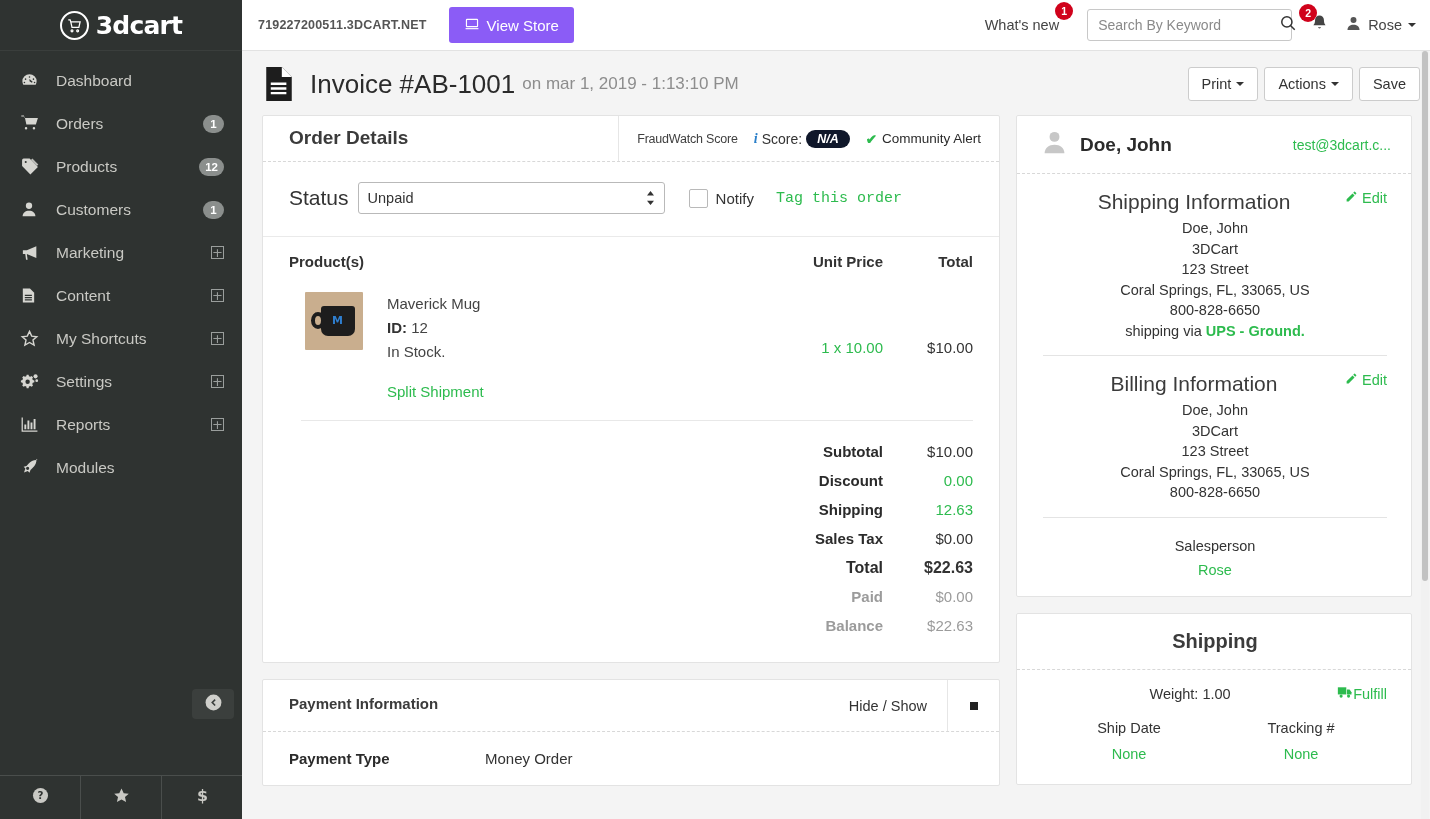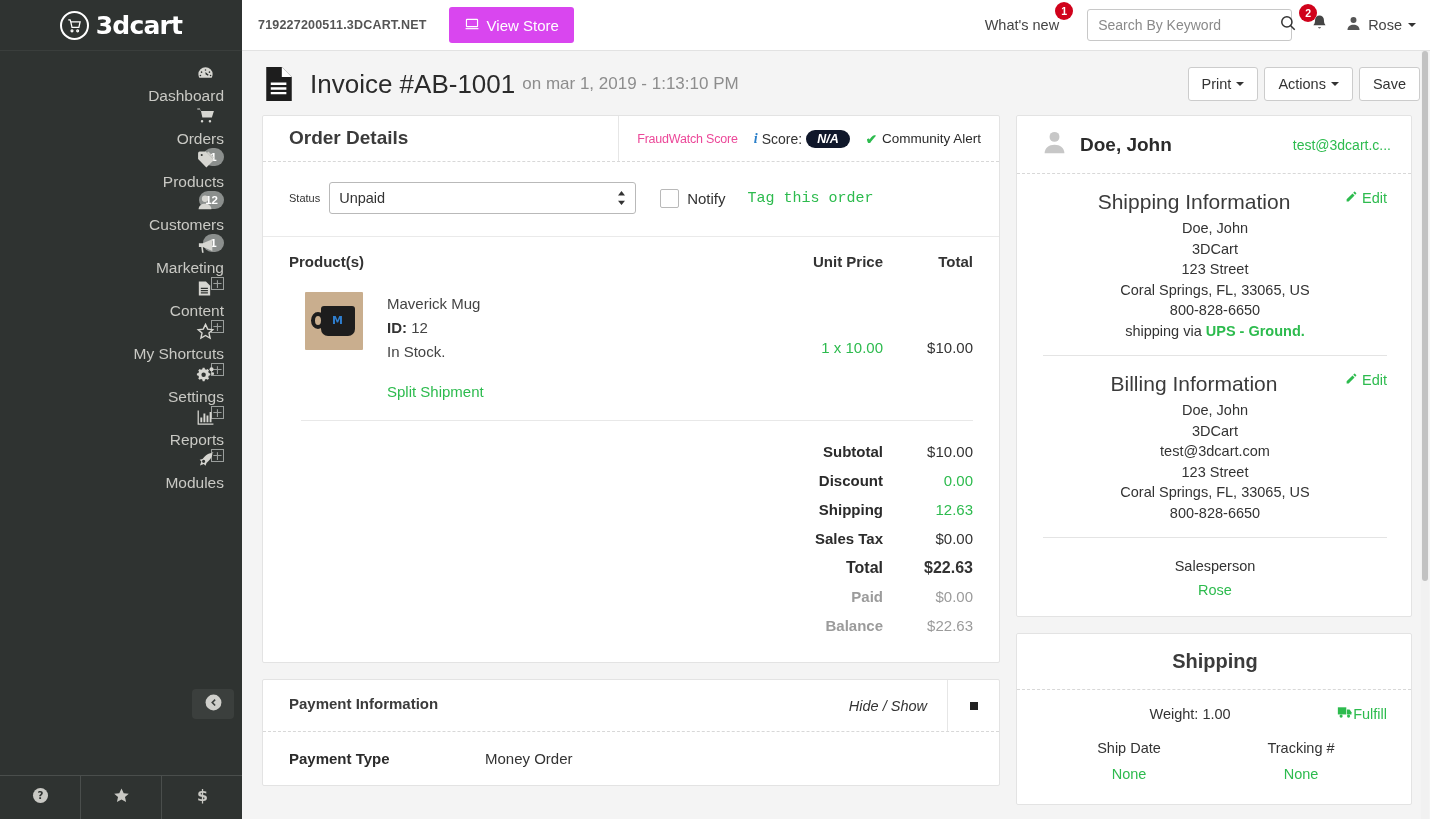--- a/index.html
+++ b/index.html
@@ -27,24 +27,24 @@
   .cart-circle {
     width: 29px; height: 29px; border-radius: 50%;
     border: 2px solid #fff; display: flex; align-items: center; justify-content: center;
   }
   .brand-word {
     color: #fff; font-size: 25px; font-weight: bold; letter-spacing: -0.8px;
     font-family: "DejaVu Sans", sans-serif;
   }
   .nav { padding-top: 8px; flex: 1 1 auto; }
   .nav-item {
-    display: flex; align-items: flex-end;
+    display: flex; align-items: center;
     height: 43px; padding: 0 18px 0 20px;
     color: #c9c9c4; font-size: 15.5px;
-    cursor: pointer; position: relative; flex-direction: column;
+    cursor: pointer; position: relative;
   }
   .nav-ico {
     width: 28px; flex: 0 0 28px; display: flex; align-items: center;
     color: #d6d6d1;
   }
   .nav-label { flex: 1 1 auto; padding-left: 8px; white-space: nowrap; }
   .nav-badge {
     background: #8b8f8d; color: #fff; font-size: 11.5px; font-weight: bold;
     border-radius: 9px; min-width: 21px; height: 18px; line-height: 18px;
     text-align: center; padding: 0 6px;
@@ -72,21 +72,21 @@
 
   
   .main { flex: 1 1 auto; height: 819px; display: flex; flex-direction: column; background: #f4f4f4; }
 
   .topbar {
     height: 51px; background: #fff; border-bottom: 1px solid #e2e2e2;
     display: flex; align-items: center; padding: 0 14px 0 16px; flex: 0 0 51px;
   }
   .store-url { font-size: 12.5px; font-weight: bold; color: #555; letter-spacing: 0.2px; }
   .view-store {
-    margin-left: 22px; background: #d946ef; color: #fff;
+    margin-left: 22px; background: #8b5cf6; color: #fff;
     border: none; border-radius: 3px; height: 36px; padding: 0 15px;
     font-size: 15px; font-family: "Liberation Sans", sans-serif;
     display: flex; align-items: center; gap: 7px; cursor: pointer;
   }
   .top-right { margin-left: auto; display: flex; align-items: center; gap: 0; }
   .whats-new {
     font-size: 14.5px; color: #444; cursor: pointer; position: relative;
     padding-right: 8px;
   }
   .badge-red {
@@ -147,35 +147,35 @@
     border-bottom: 1px dashed #d8d8d8;
   }
   .card-title {
     font-size: 19px; font-weight: bold; color: #3b3b3b;
     padding: 11px 0 11px 26px; flex: 1 1 auto;
   }
   .fraud-box {
     display: flex; align-items: center; gap: 16px;
     border-left: 1px solid #e6e6e6; padding: 0 18px; font-size: 13.5px;
   }
-  .fraud-brand { color: #ec4899; font-size: 12.5px; letter-spacing: -0.2px; display:flex; align-items:center; }
+  .fraud-brand { color: #404040; font-size: 12.5px; letter-spacing: -0.2px; display:flex; align-items:center; }
   .score-label { color: #333; font-size: 14px; display: flex; align-items: center; gap: 4px; }
   .i-blue { color: #2a7fc9; font-weight: bold; font-style: italic; font-family: "Liberation Serif", serif; }
   .pill-na {
     background: #0f172a; color: #fff; font-size: 12.5px; font-weight: bold;
     border-radius: 10px; padding: 2px 11px; font-style: italic;
   }
   .community { color: #2b2b2b; font-size: 13.5px; display: flex; align-items: center; gap: 5px; }
   .chk-green { color: #2dbb4e; font-weight: bold; }
 
   .status-row {
     display: flex; align-items: center; padding: 20px 26px 22px 26px;
     border-bottom: 1px solid #eaeaea;
   }
-  .status-label { font-size: 11px; color: #333; margin-right: 9px; }
+  .status-label { font-size: 21px; color: #333; margin-right: 9px; }
   .select-wrap { position: relative; }
   .select-wrap select {
     width: 307px; height: 32px; border: 1px solid #b9b9b9; border-radius: 3px;
     font-size: 14.5px; padding: 0 26px 0 9px; color: #333; background: #fff;
     font-family: "Liberation Sans", sans-serif;
     -webkit-appearance: none; appearance: none; outline: none; cursor: pointer;
   }
   .sel-arrows {
     position: absolute; right: 10px; top: 50%; transform: translateY(-50%);
     pointer-events: none; display: flex; flex-direction: column; gap: 2px;
@@ -225,21 +225,21 @@
   .totals { padding: 16px 26px 22px 26px; }
   .tot-row { display: flex; justify-content: flex-end; font-size: 15px; line-height: 29px; }
   .tot-lbl { width: 130px; text-align: right; font-weight: bold; color: #2b2b2b; }
   .tot-val { width: 90px; text-align: right; color: #333; }
   .tot-row.green .tot-val { color: #2dbb4e; }
   .tot-row.big .tot-lbl, .tot-row.big .tot-val { font-weight: bold; font-size: 16px; }
   .tot-row.muted .tot-lbl, .tot-row.muted .tot-val { color: #9b9b9b; }
 
   .pay-head { display: flex; align-items: stretch; min-height: 52px; border-bottom: 1px dashed #d8d8d8; }
   .pay-title { font-size: 15px; font-weight: bold; color: #3b3b3b; padding: 15px 0 15px 26px; flex: 1 1 auto; }
-  .hide-show { font-size: 14.5px; color: #333; display: flex; align-items: center; padding-right: 20px; cursor: pointer; font-style: italic; }
+  .hide-show { font-size: 14.5px; color: #333; display: flex; align-items: center; padding-right: 20px; cursor: pointer; }
   .minus-btn {
     border-left: 1px solid #e6e6e6; width: 52px; display: flex;
     align-items: center; justify-content: center; cursor: pointer;
   }
   .minus-glyph { width: 8px; height: 8px; background: #222; }
   .pay-body { padding: 18px 26px; display: flex; font-size: 15px; }
   .pay-key { font-weight: bold; color: #2b2b2b; width: 196px; }
   .pay-val { color: #333; }
 
   
@@ -679,21 +679,20 @@
                   <svg width="13" height="13" viewBox="0 0 24 24" fill="#2dbb4e">
                       <path d="M3 17.3V21h3.7L17.6 10.1l-3.7-3.7zM20.7 7a1 1 0 0 0 0-1.4l-2.3-2.3a1 1 0 0 0-1.4 0l-1.8 1.8 3.7 3.7z"></path>
                     </svg>
                 </span>
                 <span>Edit</span>
               </span>
             </div>
             <div class="addr-lines">
               <div>Doe, John</div>
               <div>3DCart</div>
-              <div>test@3dcart.com</div>
               <div>123 Street</div>
               <div>Coral Springs, FL, 33065, US</div>
               <div>800-828-6650</div>
             </div>
             <div class="addr-div"></div>
           </div>
 
           <div class="sales-block">
             <div class="sales-lbl">Salesperson</div>
             <div class="sales-val">Rose</div>

